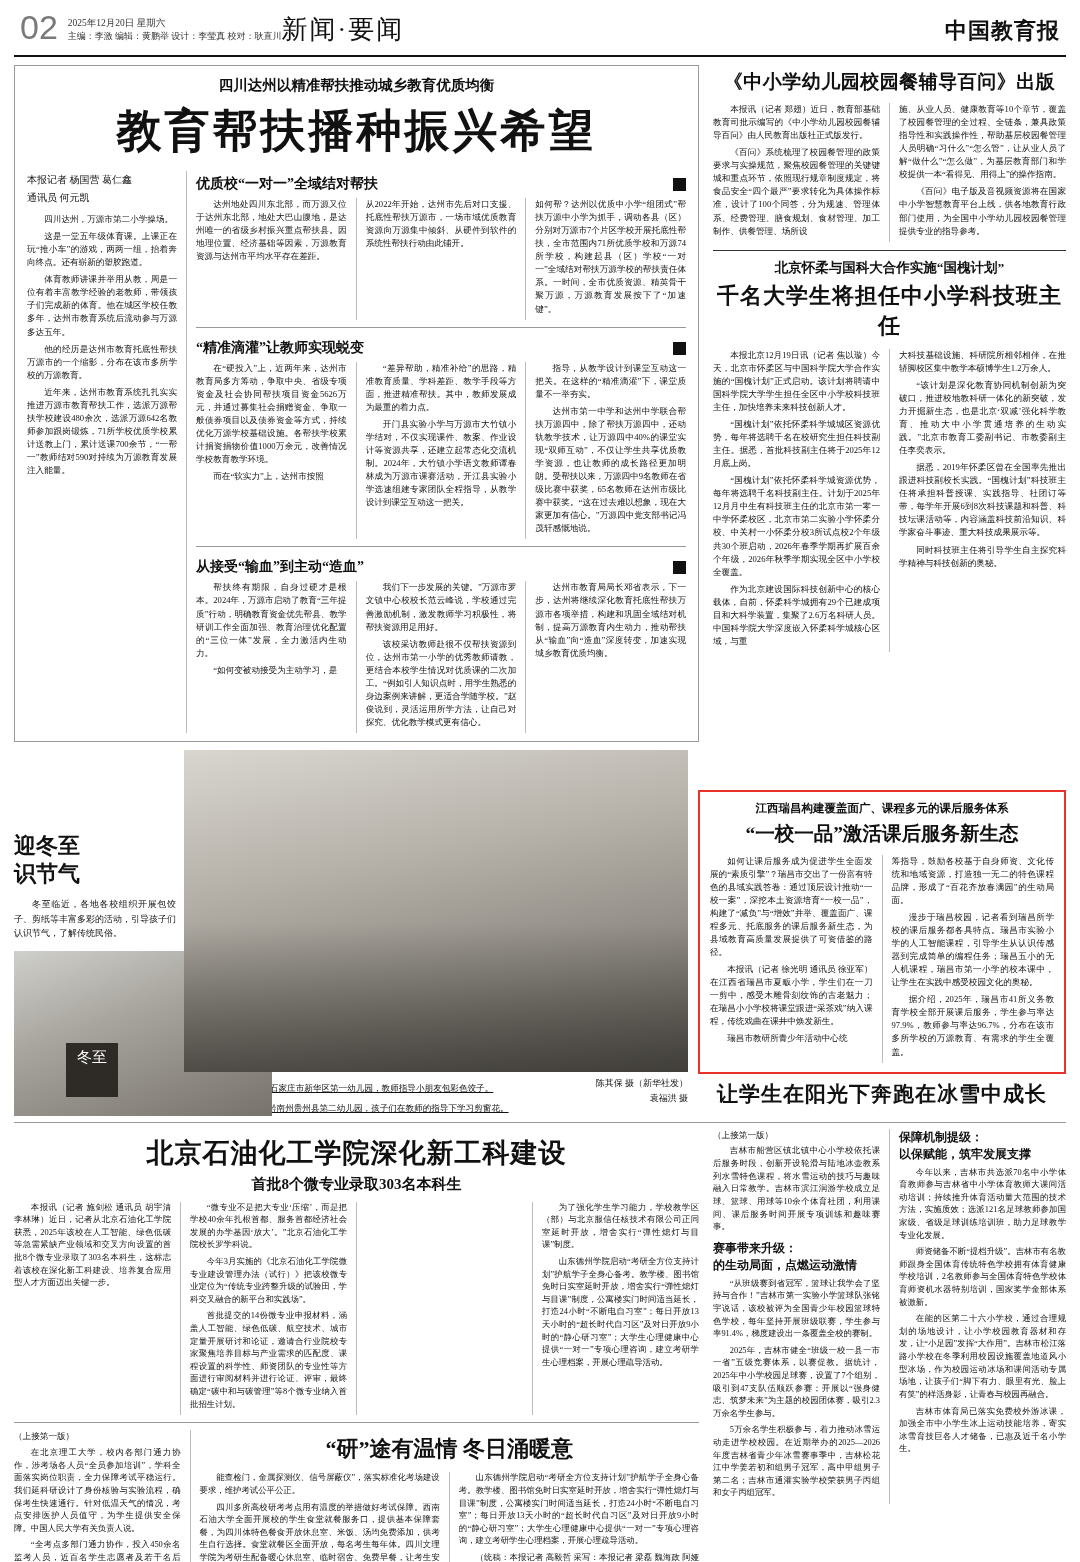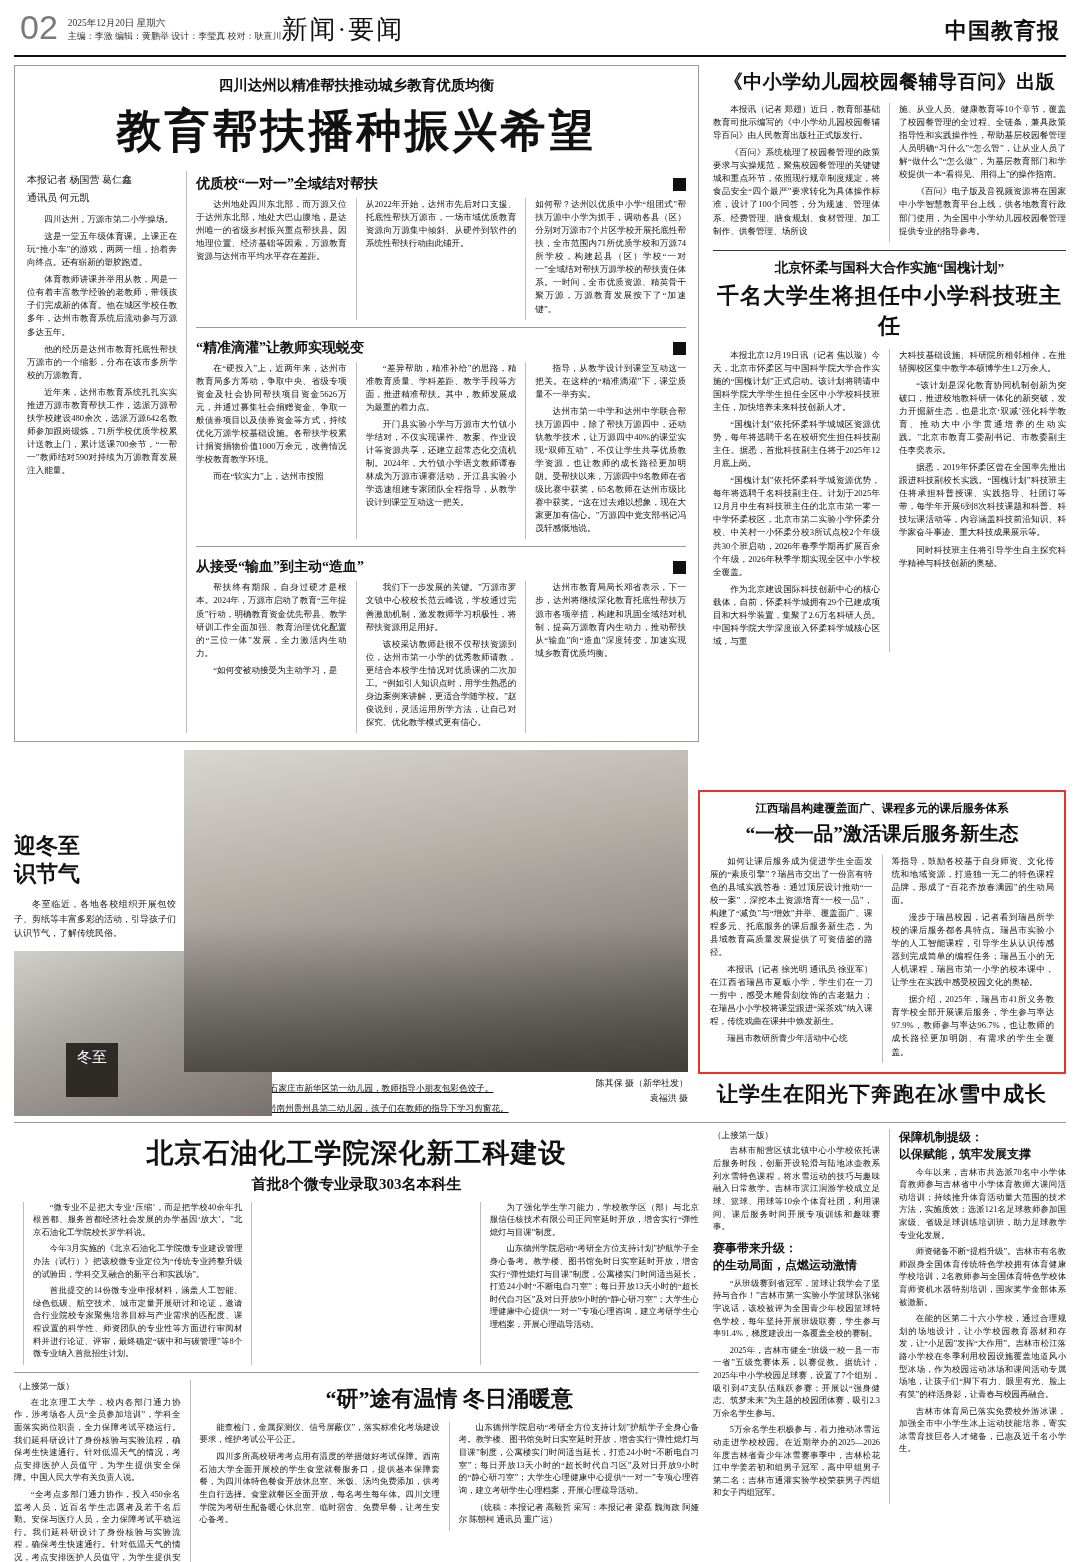--- a/index.html
+++ b/index.html
@@ -243,37 +243,40 @@
         <div class="cols">
           <div class="col">
             <p>如何让课后服务成为促进学生全面发展的“素质引擎”？瑞昌市交出了一份富有特色的县域实践答卷：通过顶层设计推动“一校一案”，深挖本土资源培育“一校一品”，构建了“减负”与“增效”并举、覆盖面广、课程多元、托底服务的课后服务新生态，为县域教育高质量发展提供了可资借鉴的路径。</p>
             <p>本报讯（记者  徐光明  通讯员  徐亚军）在江西省瑞昌市夏畈小学，学生们在一刀一剪中，感受木雕骨刻纹饰的古老魅力；在瑞昌小小学校将课堂跟进“采茶戏”纳入课程，传统戏曲在课井中焕发新生。</p>
             <p>瑞昌市教研所青少年活动中心统</p>
           </div>
           <div class="sep"></div>
           <div class="col">
             <p class="nosep">筹指导，鼓励各校基于自身师资、文化传统和地域资源，打造独一无二的特色课程品牌，形成了“百花齐放春满园”的生动局面。</p>
             <p>漫步于瑞昌校园，记者看到瑞昌所学校的课后服务都各具特点。瑞昌市实验小学的人工智能课程，引导学生从认识传感器到完成简单的编程任务；瑞昌五小的无人机课程，瑞昌市第一小学的校本课中，让学生在实践中感受校园文化的奥秘。</p>
-            <p>据介绍，2025年，瑞昌市41所义务教育学校全部开展课后服务，学生参与率达97.9%，教师参与率达96.7%，也让教师的成长路径更加明朗、有需求的学生全覆盖。</p>
+            <p>据介绍，2025年，瑞昌市41所义务教育学校全部开展课后服务，学生参与率达97.9%，教师参与率达96.7%，分布在该市多所学校的万源教育、有需求的学生全覆盖。</p>
           </div>
         </div>
       </div>
 
       <div class="bt-title3">让学生在阳光下奔跑在冰雪中成长</div>
     </div>
   </div>
 
   <div class="rule" style="border-top:1px solid #999;margin-top:6px;"></div>
 
   <div class="cols" style="margin-top:6px;">
 
     <div style="width:685px;">
       <div class="bt-title">北京石油化工学院深化新工科建设</div>
       <div class="bt-sub">首批8个微专业录取303名本科生</div>
       <div class="cols">
+        <div class="col">
+          <p class="tiny">本报讯（记者  施剑松  通讯员  胡宇清  李林琳）近日，记者从北京石油化工学院获悉，2025年该校在人工智能、绿色低碳等急需紧缺产业领域和交叉方向设置的首批8个微专业录取了303名本科生，这标志着该校在深化新工科建设、培养复合应用型人才方面迈出关键一步。</p>
+        </div>
         <div class="sep"></div>
         <div class="col">
           <p class="tiny">“微专业不是把大专业‘压缩’，而是把学校40余年扎根首都、服务首都经济社会发展的办学基因‘放大’。”北京石油化工学院校长罗学科说。</p>
           <p class="tiny">今年3月实施的《北京石油化工学院微专业建设管理办法（试行）》把该校微专业定位为“传统专业跨整升级的试验田，学科交叉融合的新平台和实践场”。</p>
           <p class="tiny">首批提交的14份微专业申报材料，涵盖人工智能、绿色低碳、航空技术、城市定量开展研讨和论证，邀请合行业院校专家聚焦培养目标与产业需求的匹配度、课程设置的科学性、师资团队的专业性等方面进行审阅材料并进行论证、评审，最终确定“碳中和与碳管理”等8个微专业纳入首批招生计划。</p>
         </div>
         <div class="sep"></div>
         <div class="col">
           <p class="tiny"></p>
         </div>

